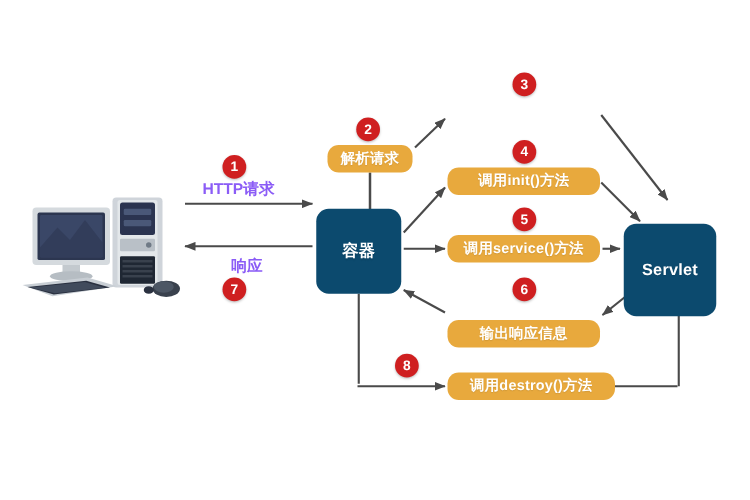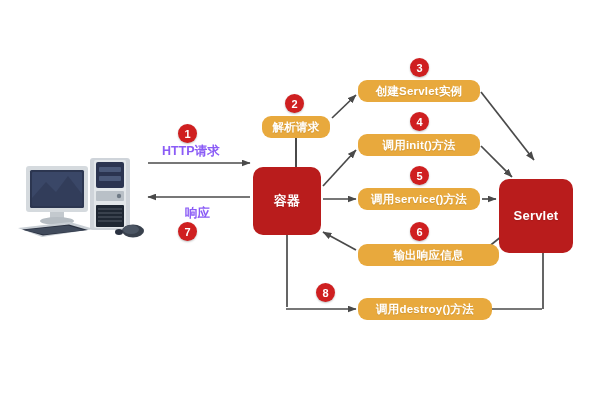--- a/index.html
+++ b/index.html
@@ -42,32 +42,32 @@
     white-space: nowrap;
     text-shadow: 0 1px 1px rgba(0,0,0,0.10);
   }
   .node.step {
     background: #e8a93d;
     border-radius: 9px;
     font-size: 11.5px;
     height: 22px;
   }
   .node.big {
-    background: #b91c1c;
+    background: #0c4a6e;
     border-radius: 10px;
     font-size: 13px;
   }
 
   
   #node-parse      { left: 262px; top: 116px; width: 68px;  height: 22px; font-size: 11.5px; }
   #node-container  { left: 253px; top: 167px; width: 68px;  height: 68px; }
   #node-create     { left: 358px; top: 80px;  width: 122px; }
   #node-init       { left: 358px; top: 134px; width: 122px; }
   #node-service    { left: 358px; top: 188px; width: 122px; }
-  #node-output     { left: 358px; top: 244px; width: 141px; text-align: center; }
+  #node-output     { left: 358px; top: 256px; width: 122px; text-align: center; }
   #node-destroy    { left: 358px; top: 298px; width: 134px; }
   #node-servlet    { left: 499px; top: 163px; width: 74px;  height: 74px; margin-top: 16px; }
 
   
   .badge {
     position: absolute;
     width: 19px;
     height: 19px;
     border-radius: 50%;
     background: #cf1f20;
@@ -184,21 +184,20 @@
     <ellipse cx="107" cy="82" rx="4" ry="3" fill="#2a3140"></ellipse>
   </svg>
 
   <div class="flow-label" id="label-http">HTTP请求</div>
   <div class="flow-label" id="label-resp">响应</div>
 
   <div class="node step" id="node-parse">解析请求</div>
 
   <div class="node big" id="node-container">容器</div>
 
-  <div class="node step" id="node-create">创建Servlet实例</div>
 
   <div class="node step" id="node-init">调用init()方法</div>
 
   <div class="node step" id="node-service">调用service()方法</div>
 
   <div class="node step" id="node-output">输出响应信息</div>
 
   <div class="node step" id="node-destroy">调用destroy()方法</div>
 
   <div class="node big" id="node-servlet">Servlet</div>

